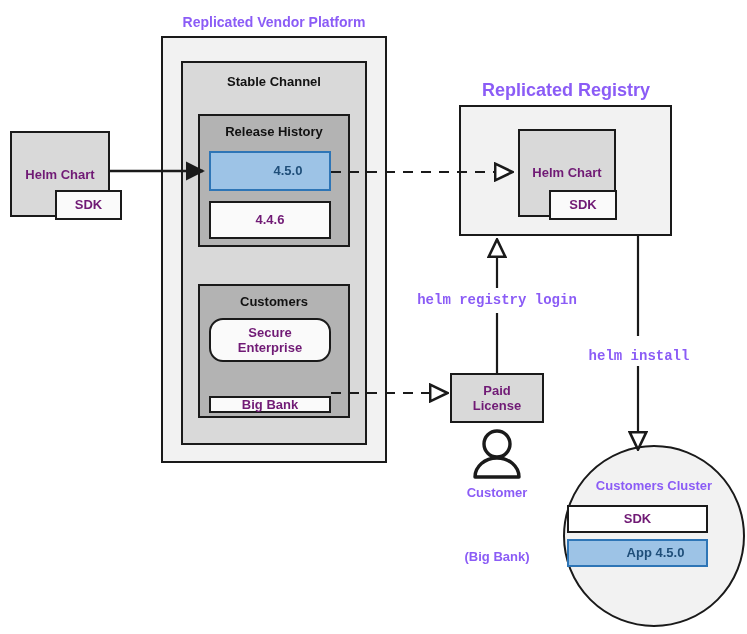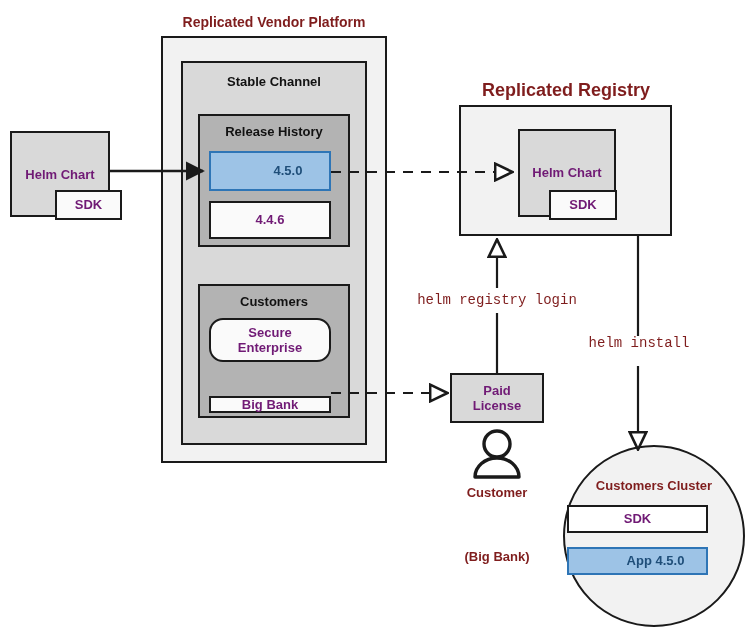--- a/index.html
+++ b/index.html
@@ -39,27 +39,27 @@
     text-align: center;
   }
   .grp-title > .gt-label {
     display: block;
     width: 100%;
     text-align: center;
   }
   .label {
     position: absolute;
     font-weight: bold;
-    color: #7f1d1d;
+    color: #8b5cf6;
     text-align: center;
     white-space: nowrap;
   }
   .mono {
     font-family: "Liberation Mono", "DejaVu Sans Mono", monospace;
-    font-weight: normal;
+    font-weight: bold;
     letter-spacing: 0px;
   }
   svg.overlay {
     position: absolute;
     left: 0;
     top: 0;
     width: 747px;
     height: 634px;
     pointer-events: none;
   }
@@ -123,25 +123,25 @@
 
   <div class="label" style="left:437px; top:485px; width:120px; font-size:13px;">Customer</div>
   <div class="label" style="left:437px; top:501px; width:120px; font-size:13px;margin-top:48px;">(Big Bank)</div>
 
   <div class="circle shade-lightest" style="position:absolute; left:563px; top:445px; width:182px; height:182px; border:2px solid #1a1a1a; box-sizing:border-box;"></div>
 
   <div class="label" style="left:563px; top:478px; width:182px; font-size:13px;">Customers Cluster</div>
 
   <div class="box" style="left:567px; top:505px; width:141px; height:28px; font-size:13px; background:#ffffff;">SDK</div>
 
-  <div class="box shade-blue" style="left:567px; top:539px; width:141px; height:28px; font-size:13px;margin-top:8px;">App 4.5.0</div>
+  <div class="box shade-blue" style="left:567px; top:539px; width:141px; height:28px; font-size:13px;">App 4.5.0</div>
 
   <div class="label mono" style="left:398px; top:292px; width:198px; font-size:14px;">helm registry login</div>
 
-  <div class="label mono" style="left:575px; top:335px; width:128px; font-size:14px;">helm install</div>
+  <div class="label mono" style="left:575px; top:348px; width:128px; font-size:14px;">helm install</div>
 
   <svg class="overlay" viewBox="0 0 747 634" xmlns="http://www.w3.org/2000/svg">
     <defs>
       <marker id="arrow-solid" viewBox="0 0 10 10" refX="9" refY="5" markerWidth="8" markerHeight="8" orient="auto-start-reverse">
         <path d="M 0 0 L 10 5 L 0 10 z" fill="#1a1a1a"></path>
       </marker>
       <marker id="arrow-open" viewBox="0 0 10 10" refX="9" refY="5" markerWidth="9" markerHeight="9" orient="auto-start-reverse">
         <path d="M 0.5 0.8 L 9.3 5 L 0.5 9.2 z" fill="#ffffff" stroke="#1a1a1a" stroke-width="1.3"></path>
       </marker>
     </defs>

